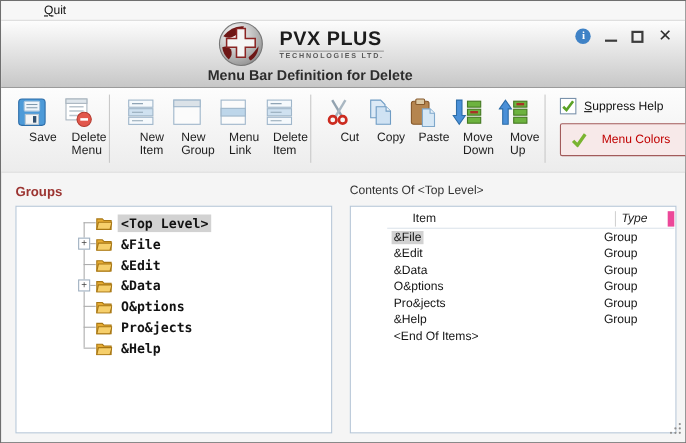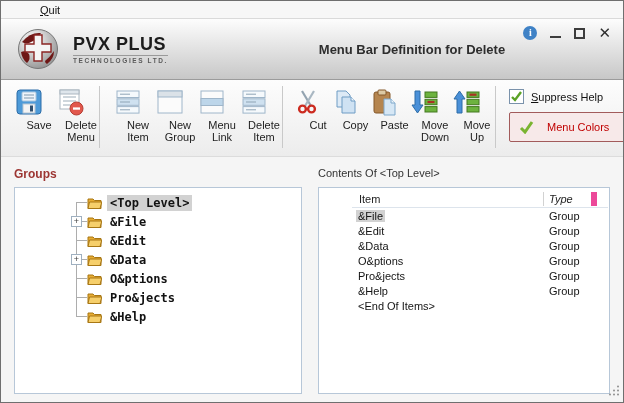--- a/index.html
+++ b/index.html
@@ -9,40 +9,40 @@
     border:1px solid #6f6f6f;background:#f5f5f5;
     font-family:"Liberation Sans",sans-serif;overflow:hidden;
   }
   
   .menubar{height:18px;background:#f7f7f7;border-bottom:1px solid #dadada;
     font-size:11px;color:#111;display:flex;align-items:center;padding:0 7px;}
   .menubar .menu-item{cursor:default;margin-left:32px;}
   .menubar u{text-decoration:underline;}
   
   .titlebar{height:61px;background:linear-gradient(#fdfdfd,#c7c7c7);
-    border-bottom:1px solid #9b9b9b;display:flex;align-items:center;position:relative;}
+    border-bottom:1px solid #9b9b9b;display:flex;align-items:center;position:relative;flex-direction:column;}
   .logo{display:flex;align-items:center;gap:14px;padding-left:16px;width:260px;flex:none;}
   .logo-text-1{font-size:18px;font-weight:bold;color:#1c1c1c;letter-spacing:.5px;line-height:18px;}
   .logo-text-2{font-size:6.5px;font-weight:bold;color:#5a5a5a;letter-spacing:1.6px;
     border-top:1px solid #9a9a9a;margin-top:2px;padding-top:1px;}
   .win-title{flex:1;text-align:center;font-size:13px;font-weight:bold;color:#2d2d2d;padding-right:60px;}
   .win-controls{position:absolute;top:7px;right:12px;display:flex;align-items:center;gap:13px;}
   .info-icon{width:14px;height:14px;border-radius:50%;background:var(--info-icon,#3f82c6);
     color:#fff;font-size:10px;font-weight:bold;font-family:"Liberation Serif",serif;
     display:flex;align-items:center;justify-content:center;line-height:1;}
   .min-icon{width:11px;height:2px;background:#3c3c3c;margin-top:8px;}
   .max-icon{width:11px;height:11px;border:2px solid #3c3c3c;}
   .close-icon{font-size:15px;color:#2e2e2e;line-height:14px;font-weight:normal;}
   
   .toolbar{height:77px;background:linear-gradient(#fdfdfd,#ececec);
     border-bottom:1px solid #dcdcdc;display:flex;align-items:flex-start;padding:5px 4px 0 7px;}
   .tb-btn{width:40px;flex:none;display:flex;flex-direction:column;align-items:center;
     padding-top:2px;margin:0 1px;cursor:default;}
   .tb-icon{height:30px;display:flex;align-items:center;justify-content:center;}
-  .tb-label{font-size:11px;color:#1d1d1d;text-align:center;line-height:1.12;margin-top:2px;margin-left:20px;}
+  .tb-label{font-size:11px;color:#1d1d1d;line-height:1.12;margin-top:2px;margin-left:20px;}
   .tb-sep{width:1px;background:#c9c9c9;height:62px;margin:1px 7px 0;flex:none;}
   .tb-right{display:flex;flex-direction:column;margin-left:6px;padding-top:4px;gap:8px;}
   .suppress-row{display:flex;align-items:center;gap:7px;font-size:11px;color:#111;}
   .checkbox{width:15px;height:15px;background:#fff;border:1px solid #7a92ab;
     display:flex;align-items:center;justify-content:center;}
   .menu-colors-btn{width:120px;height:30px;border:1px solid var(--menu-colors-border,#a25b5b);
     background:var(--menu-colors-bg,#f7e9e9);border-radius:2px;display:flex;align-items:center;
     padding:0 9px;gap:13px;font-size:11px;color:var(--menu-colors-text,#c00000);cursor:default;}
   
   .content{display:flex;gap:16px;padding:10px 13px 0;}
@@ -62,21 +62,21 @@
   .expander::before{content:"+";}
   .tree-row.expandable .expander{display:block;}
   .folder{flex:none;margin-right:5px;display:flex;}
   .tree-label{font-family:"DejaVu Sans Mono",monospace;font-weight:bold;font-size:12px;
     color:#121212;padding:1px 3px;white-space:pre;}
   .tree-row.selected .tree-label{background:var(--selection-bg,#d2d2d2);}
   
   .grid{padding-top:3px;}
   .grid-hdr{display:flex;align-items:center;height:17px;font-size:11px;color:#222;
     border-bottom:1px solid #dde4ec;margin:0 1px;}
-  .gh-item{width:192px;padding-left:7px;border-right:1px solid #d2d2d2;height:14px;line-height:14px;}
+  .gh-item{width:192px;padding-left:7px;border-right:1px solid #d2d2d2;height:14px;line-height:14px;margin-left:16px;}
   .gh-type{width:53px;padding-left:5px;border-right:6px solid #ec4899;height:14px;line-height:14px;font-style:italic;}
   .grid-row{display:flex;align-items:center;height:15px;font-size:11px;color:#141414;cursor:default;}
   .gr-item{width:193px;padding-left:5px;white-space:pre;}
   .gr-item .cellspan{padding:0 2px;}
   .grid-row.selected .gr-item .cellspan{background:var(--selection-bg,#d2d2d2);}
   .gr-type{width:60px;padding-left:5px;}
   
   .grip{position:absolute;right:3px;bottom:2px;}
 </style>
 </head>

